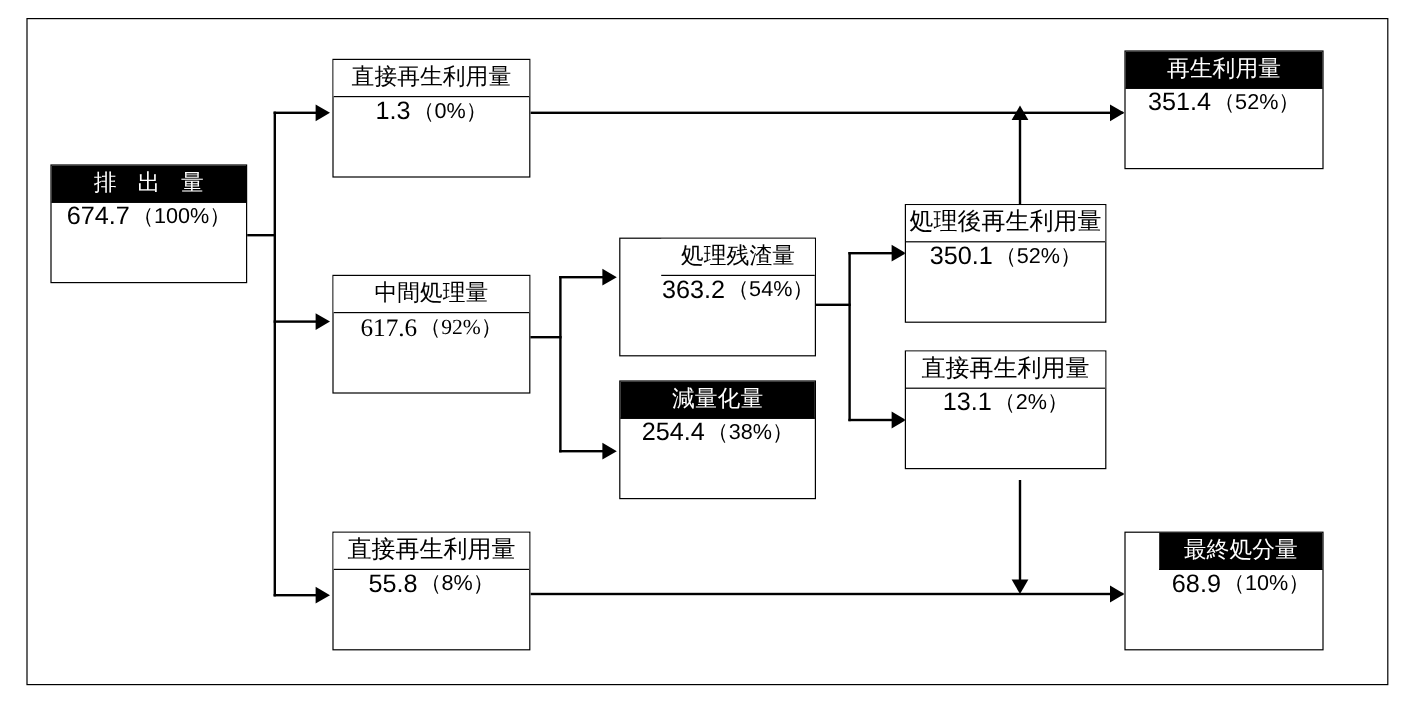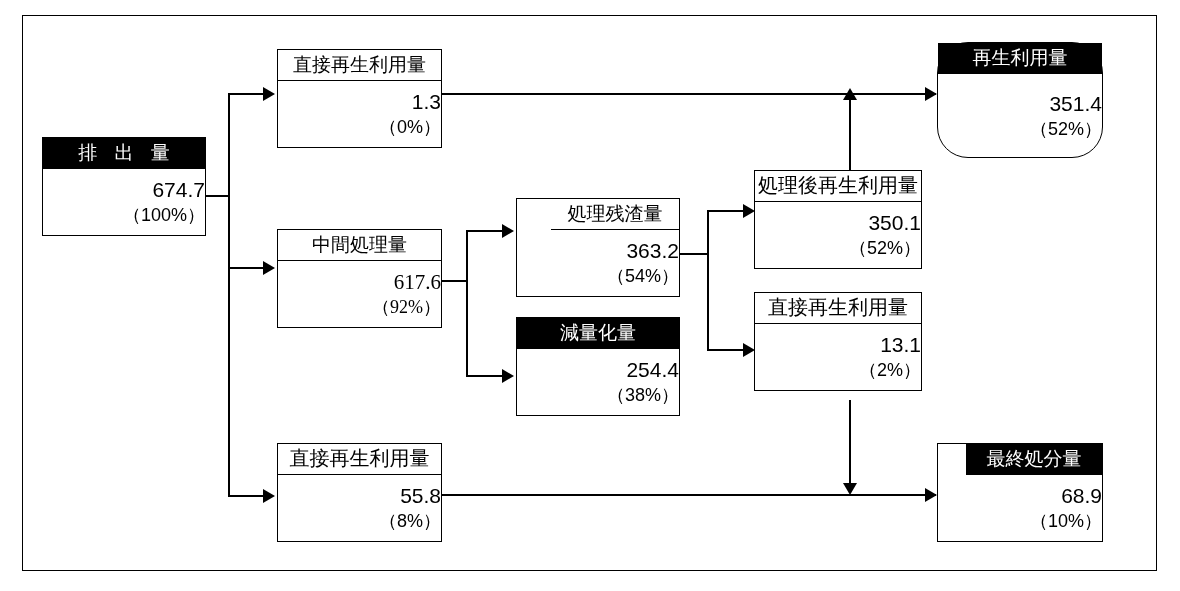--- a/index.html
+++ b/index.html
@@ -49,22 +49,22 @@
   }
   .node.inv .hdr{
     background:#000000;
     color:#ffffff;
     border-bottom:1px solid #000;
   }
   .node.spaced .hdr{ letter-spacing:6px; text-indent:6px; }
   .node .body{
     flex:1;
     display:flex;
-    flex-direction:column;
-    align-items:flex-end;
+    flex-direction:row;
+    align-items:flex-start;
     justify-content:center;
     gap:2px;
   }
   .node .val{ font-size:21px; line-height:24px; }
   .node .pct{ font-size:18px; line-height:22px; }
   .node .hdr.tight{ font-size:20px; }
 
   
   .ln{ position:absolute; background:#000; z-index:2; }
   .hln{ height:2px; }
@@ -196,21 +196,21 @@
   </div>
 
   <div class="node" style="left:277px; top:443px; width:165px; height:99px;">
     <div class="hdr tight">直接再生利用量</div>
     <div class="body">
       <div class="val">55.8</div>
       <div class="pct">（8%）</div>
     </div>
   </div>
 
-  <div class="node inv" style="left:937px; top:42px; width:166px; height:116px;border-radius:31px;">
+  <div class="node inv" style="left:937px; top:42px; width:166px; height:99px;">
     <div class="hdr">再生利用量</div>
     <div class="body">
       <div class="val">351.4</div>
       <div class="pct">（52%）</div>
     </div>
   </div>
 
   <div class="node inv" style="left:937px; top:443px; width:166px; height:99px;padding-left:28px;">
     <div class="hdr">最終処分量</div>
     <div class="body">

